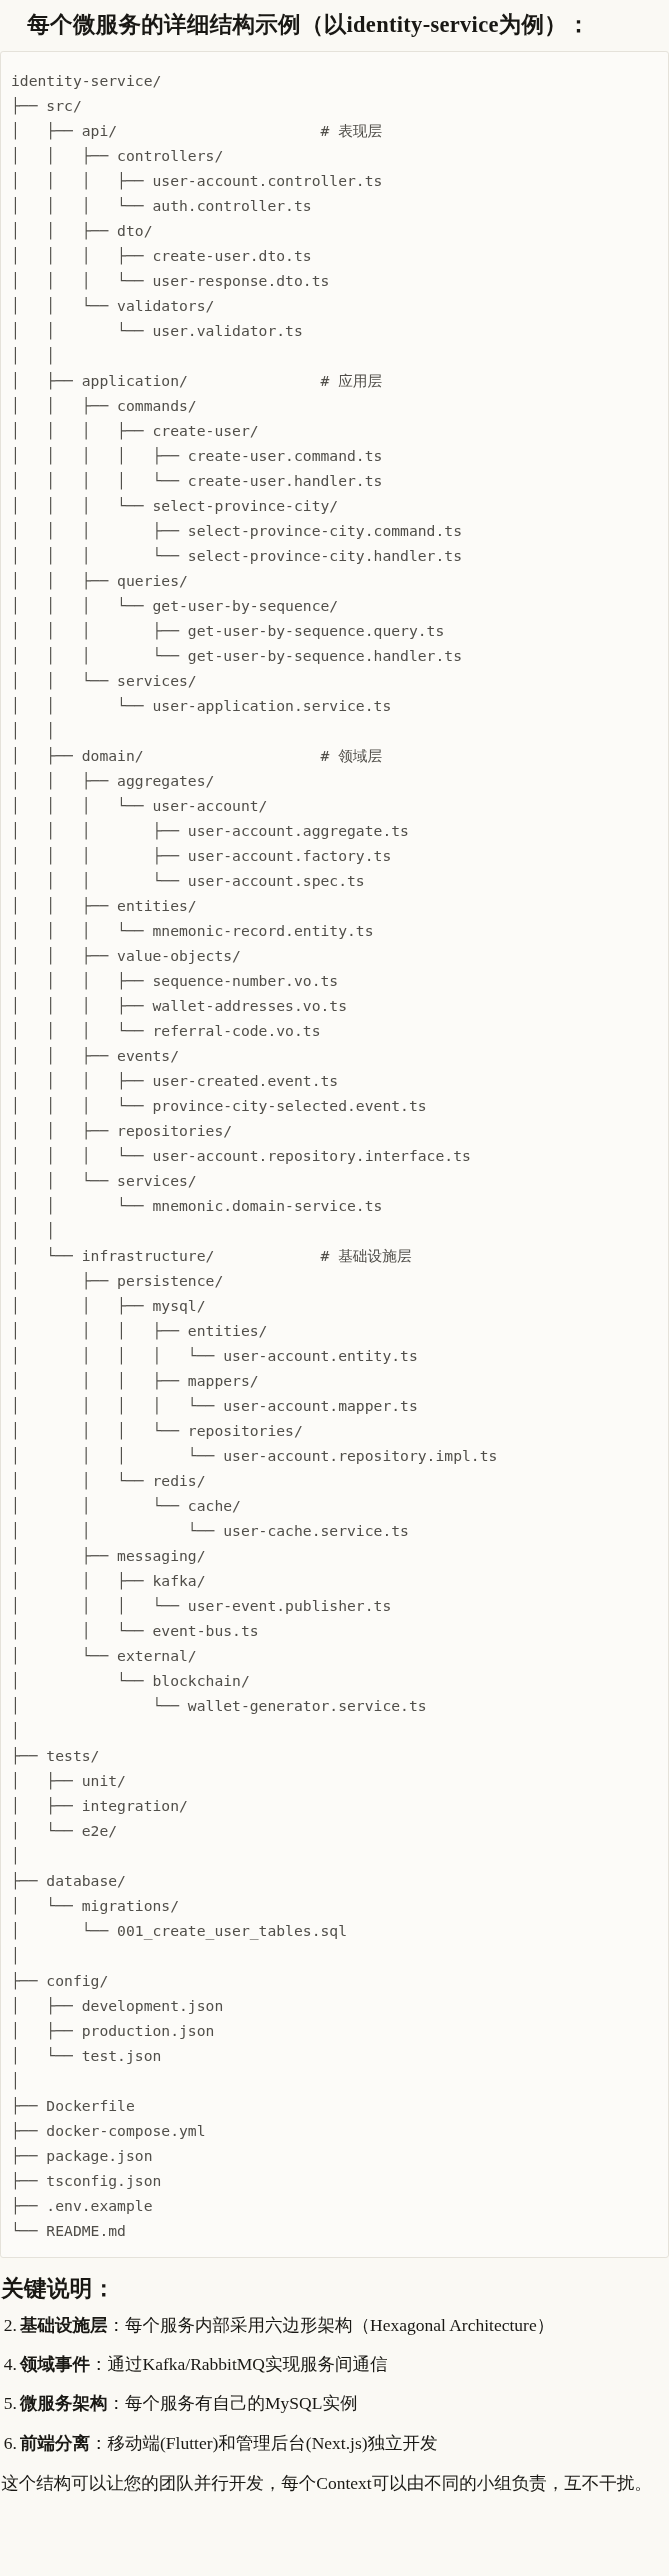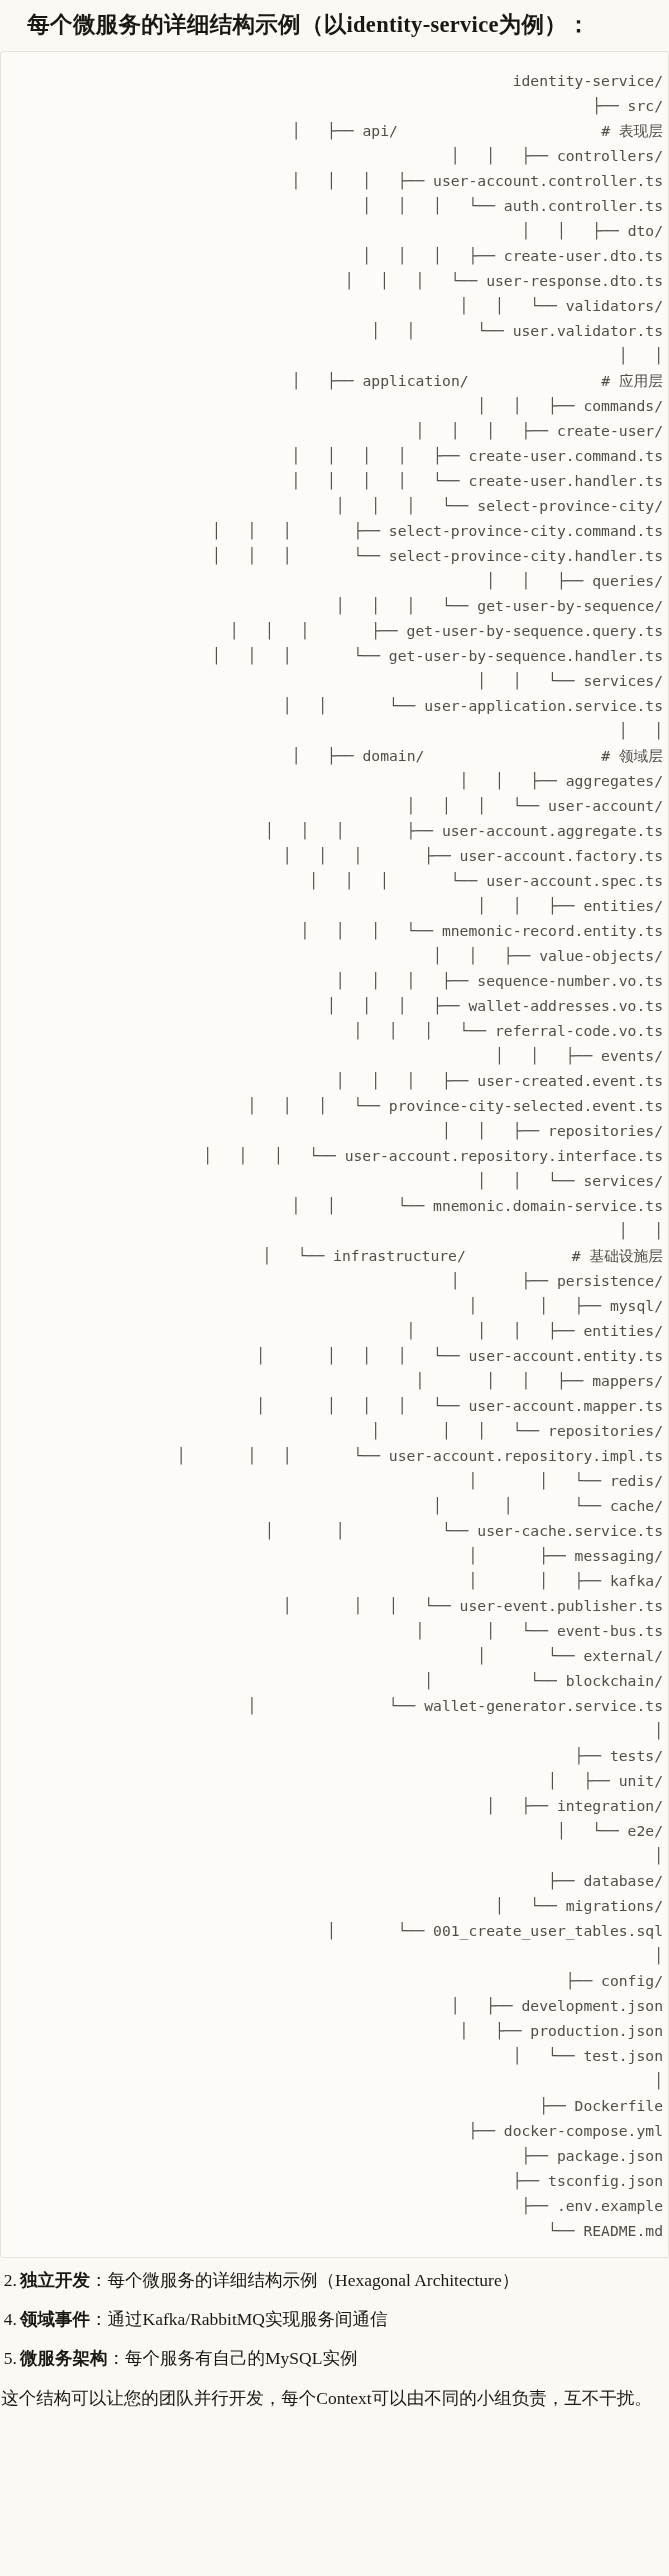--- a/index.html
+++ b/index.html
@@ -22,21 +22,20 @@
     margin: 6.3px 0 12.5px 1.3px;
     letter-spacing: 0.3px;
     padding-left: 26px;
   }
   .code-block {
     background: #FCFBF8;
     border: 0.6px solid #E5E2DA;
     border-radius: 3.1px;
     padding: 15.6px 5px 13.8px 10px;
     overflow: hidden;
-    text-align: right;
   }
   .code-block pre {
     margin: 0;
     font-family: "DejaVu Sans Mono", monospace;
     font-size: 14.7px;
     line-height: 25px;
     color: #504E49;
     white-space: pre;
   }
   .notes-heading {
@@ -161,29 +160,33 @@
 │   └── test.json
 │
 ├── Dockerfile
 ├── docker-compose.yml
 ├── package.json
 ├── tsconfig.json
 ├── .env.example
 └── README.md</pre>
   </div>
 
+  <div class="notes-heading">关键说明：</div>
 
   <ol class="key-points">
     <li>
-      <span class="num">2.</span><strong>独立开发</strong><span>：每个微服务的详细结构示例（Hexagonal Architecture）</span>
+      <span class="num">2.</span><strong>基础设施层</strong><span>：每个服务内部采用六边形架构（Hexagonal Architecture）</span>
     </li>
     <li>
       <span class="num">4.</span><strong>领域事件</strong><span>：通过Kafka/RabbitMQ实现服务间通信</span>
     </li>
     <li>
       <span class="num">5.</span><strong>微服务架构</strong><span>：每个服务有自己的MySQL实例</span>
+    </li>
+    <li>
+      <span class="num">6.</span><strong>前端分离</strong><span>：移动端(Flutter)和管理后台(Next.js)独立开发</span>
     </li>
   </ol>
 
   <p class="closing">这个结构可以让您的团队并行开发，每个Context可以由不同的小组负责，互不干扰。</p>
 
 </div>
 
 
 </body></html>

